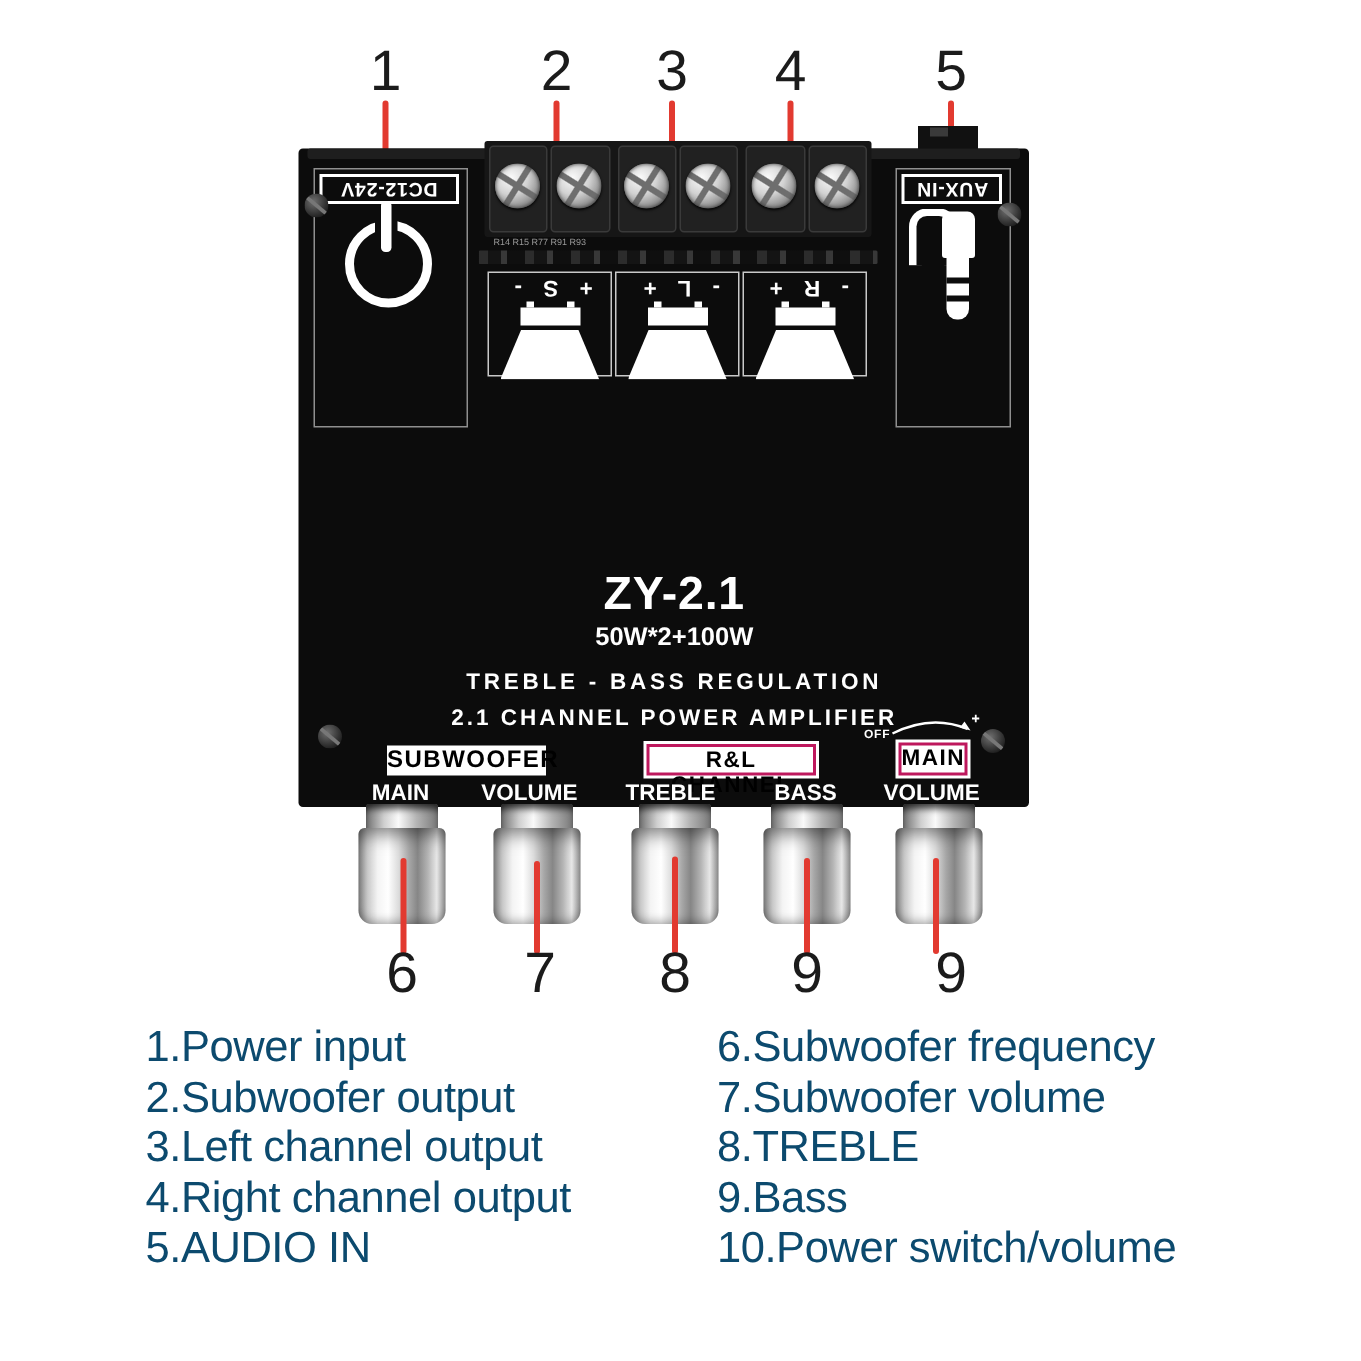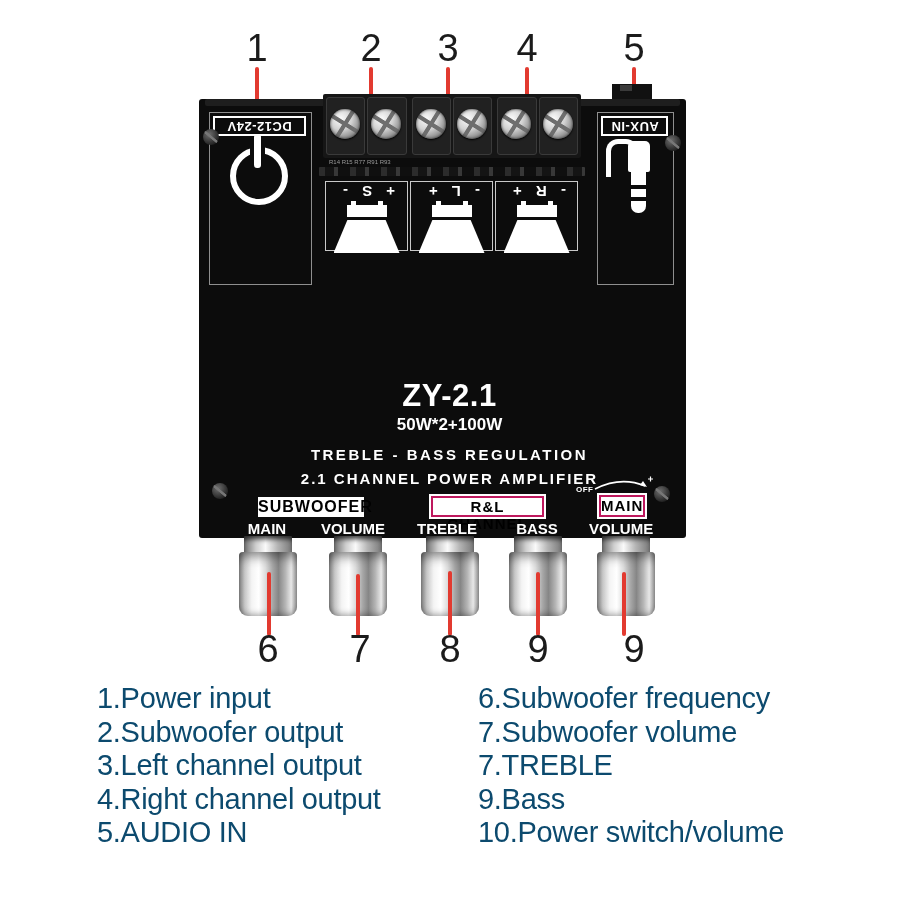--- a/index.html
+++ b/index.html
@@ -246,18 +246,18 @@
   <div class="abs legendcol" style="left:97px;top:682px;">
     <div>1.Power input</div>
     <div>2.Subwoofer output</div>
     <div>3.Left channel output</div>
     <div>4.Right channel output</div>
     <div>5.AUDIO IN</div>
   </div>
   <div class="abs legendcol" style="left:478px;top:682px;">
     <div>6.Subwoofer frequency</div>
     <div>7.Subwoofer volume</div>
-    <div>7.TREBLE</div>
+    <div>8.TREBLE</div>
     <div>9.Bass</div>
     <div>10.Power switch/volume</div>
   </div>
 
 </div>
 
 </body></html>

